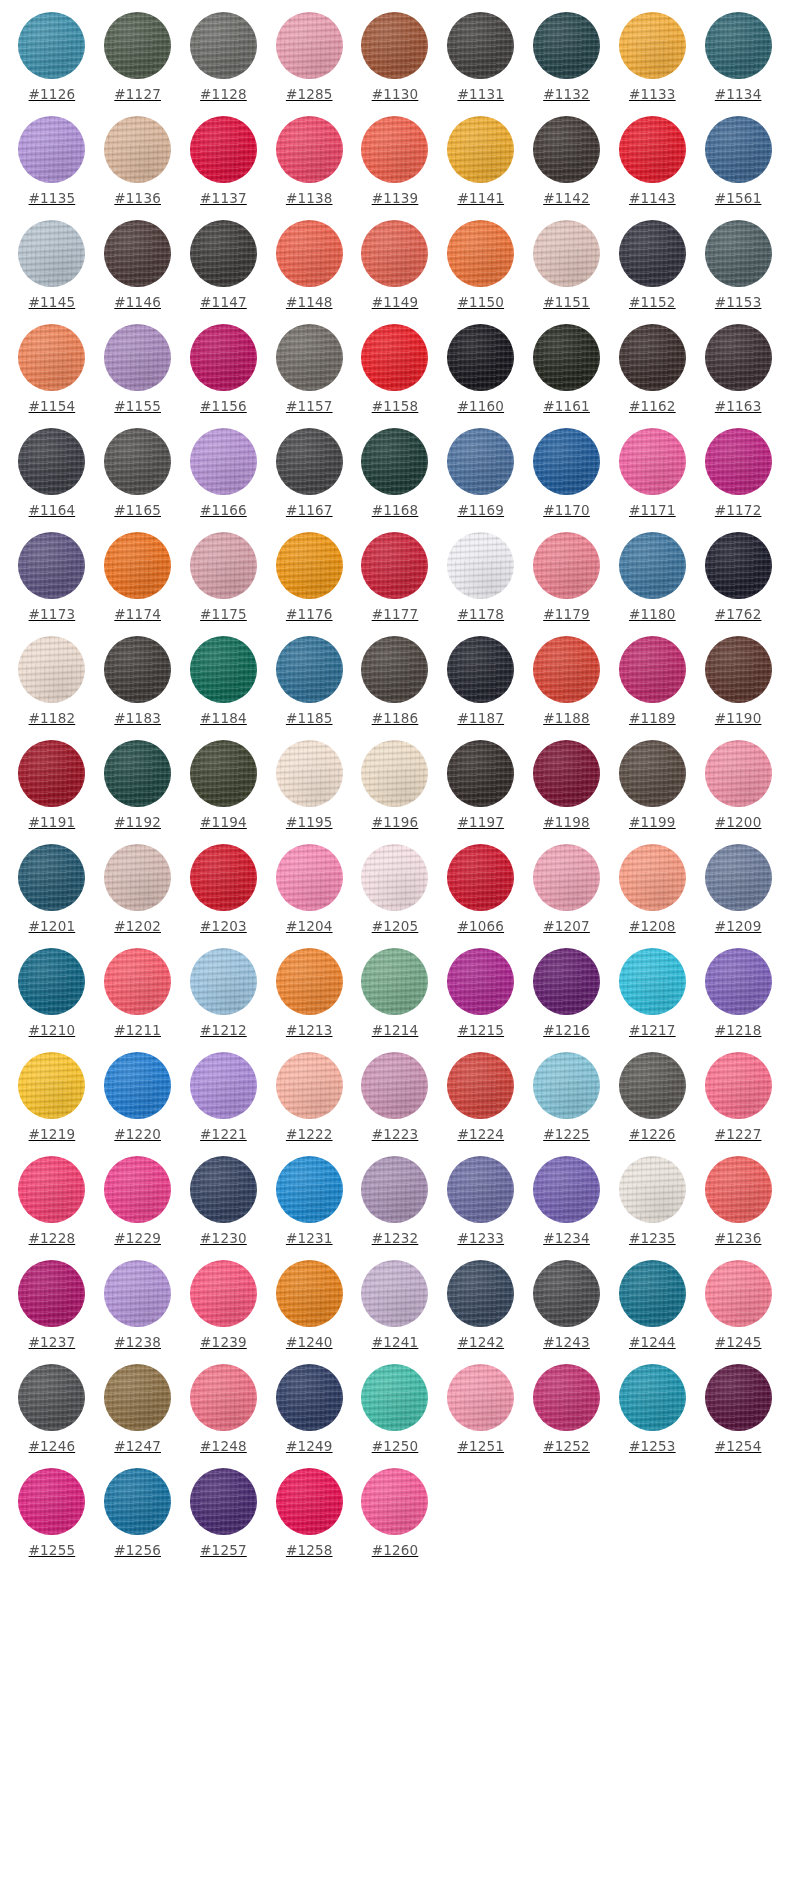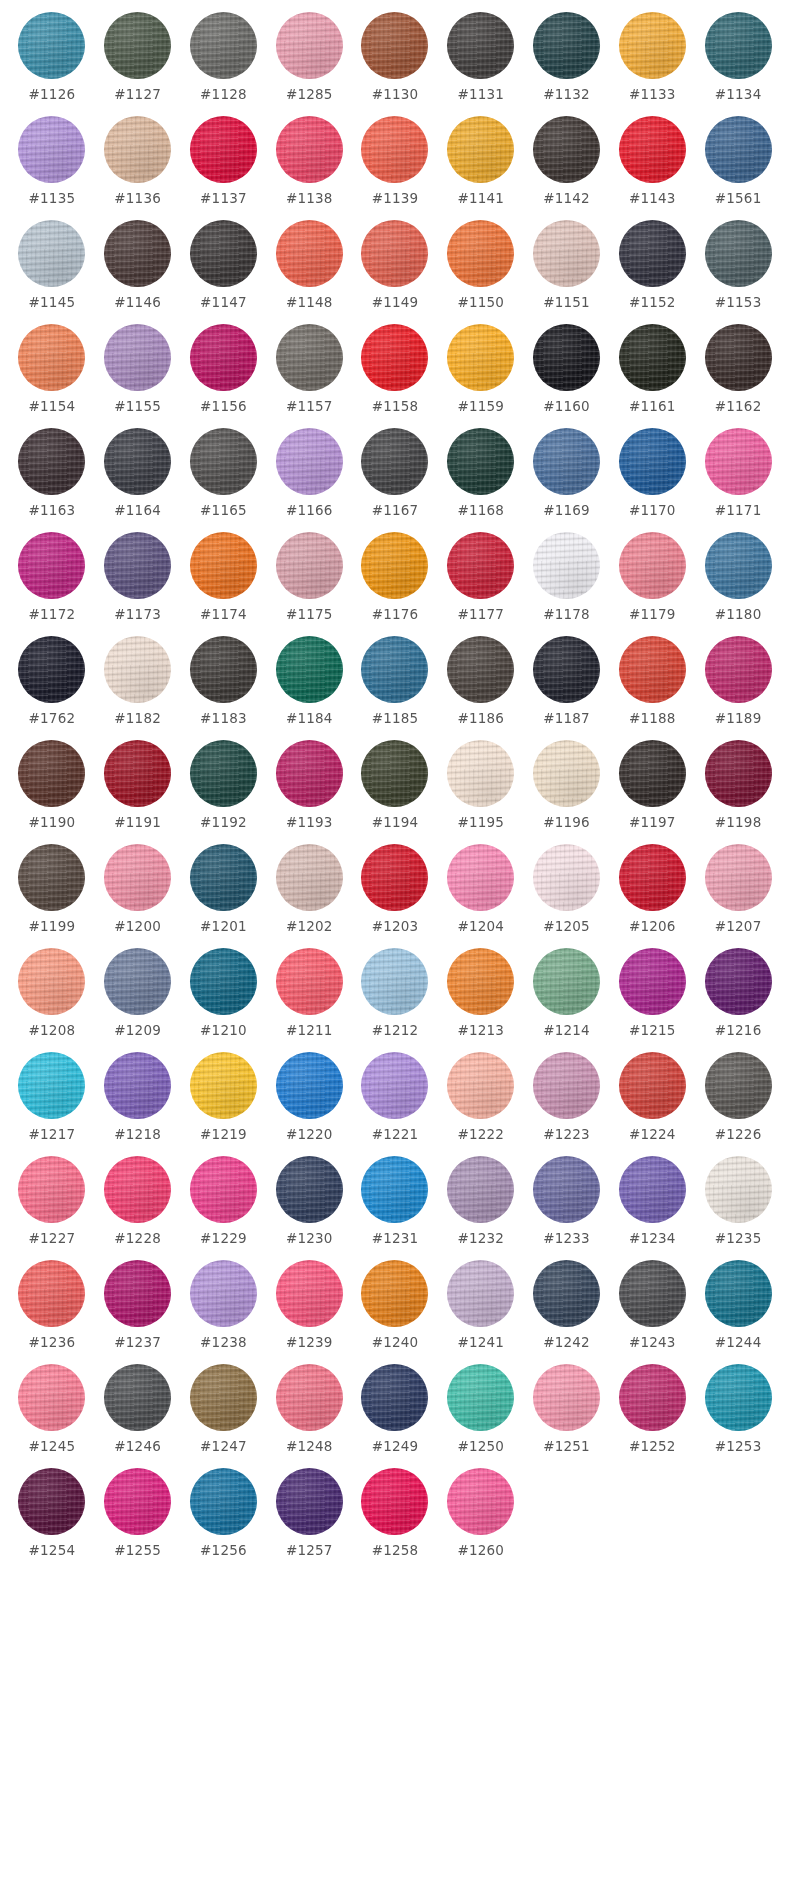--- a/index.html
+++ b/index.html
@@ -16,20 +16,21 @@
   }
 
   #swatch-grid {
     display: grid;
     grid-template-columns: repeat(9, 1fr);
     grid-auto-rows: 104px;
     width: 790px;
     padding: 12px 9px 0 9px;
     row-gap: 0;
     column-gap: 0;
+    text-decoration: underline;
   }
 
   .swatch-cell {
     display: flex;
     flex-direction: column;
     align-items: center;
     justify-content: flex-start;
   }
 
   .swatch-disc {
@@ -214,24 +215,20 @@
     </div>
     <div class="swatch-cell">
       <div class="swatch-disc" style="background-color: rgb(111, 106, 100);"></div>
       <div class="swatch-label">#1157</div>
     </div>
     <div class="swatch-cell">
       <div class="swatch-disc" style="background-color: rgb(236, 27, 36);"></div>
       <div class="swatch-label">#1158</div>
     </div>
     <div class="swatch-cell">
-      <div class="swatch-disc" style="background-color: rgb(251, 174, 36);"></div>
-      <div class="swatch-label">#1159</div>
-    </div>
-    <div class="swatch-cell">
       <div class="swatch-disc" style="background-color: rgb(22, 22, 28);"></div>
       <div class="swatch-label">#1160</div>
     </div>
     <div class="swatch-cell">
       <div class="swatch-disc" style="background-color: rgb(35, 38, 29);"></div>
       <div class="swatch-label">#1161</div>
     </div>
     <div class="swatch-cell">
       <div class="swatch-disc" style="background-color: rgb(58, 45, 43);"></div>
       <div class="swatch-label">#1162</div>
@@ -350,24 +347,20 @@
     </div>
     <div class="swatch-cell">
       <div class="swatch-disc" style="background-color: rgb(159, 19, 36);"></div>
       <div class="swatch-label">#1191</div>
     </div>
     <div class="swatch-cell">
       <div class="swatch-disc" style="background-color: rgb(29, 71, 66);"></div>
       <div class="swatch-label">#1192</div>
     </div>
     <div class="swatch-cell">
-      <div class="swatch-disc" style="background-color: rgb(186, 33, 100);"></div>
-      <div class="swatch-label">#1193</div>
-    </div>
-    <div class="swatch-cell">
       <div class="swatch-disc" style="background-color: rgb(61, 66, 46);"></div>
       <div class="swatch-label">#1194</div>
     </div>
     <div class="swatch-cell">
       <div class="swatch-disc" style="background-color: rgb(245, 227, 212);"></div>
       <div class="swatch-label">#1195</div>
     </div>
     <div class="swatch-cell">
       <div class="swatch-disc" style="background-color: rgb(240, 223, 201);"></div>
       <div class="swatch-label">#1196</div>
@@ -403,21 +396,21 @@
     <div class="swatch-cell">
       <div class="swatch-disc" style="background-color: rgb(249, 138, 182);"></div>
       <div class="swatch-label">#1204</div>
     </div>
     <div class="swatch-cell">
       <div class="swatch-disc" style="background-color: rgb(247, 226, 230);"></div>
       <div class="swatch-label">#1205</div>
     </div>
     <div class="swatch-cell">
       <div class="swatch-disc" style="background-color: rgb(207, 21, 44);"></div>
-      <div class="swatch-label">#1206</div>
+      <div class="swatch-label">#1066</div>
     </div>
     <div class="swatch-cell">
       <div class="swatch-disc" style="background-color: rgb(238, 161, 180);"></div>
       <div class="swatch-label">#1207</div>
     </div>
     <div class="swatch-cell">
       <div class="swatch-disc" style="background-color: rgb(250, 155, 130);"></div>
       <div class="swatch-label">#1208</div>
     </div>
     <div class="swatch-cell">
@@ -478,20 +471,24 @@
     </div>
     <div class="swatch-cell">
       <div class="swatch-disc" style="background-color: rgb(204, 148, 181);"></div>
       <div class="swatch-label">#1223</div>
     </div>
     <div class="swatch-cell">
       <div class="swatch-disc" style="background-color: rgb(211, 66, 58);"></div>
       <div class="swatch-label">#1224</div>
     </div>
     <div class="swatch-cell">
+      <div class="swatch-disc" style="background-color: rgb(133, 198, 218);"></div>
+      <div class="swatch-label">#1225</div>
+    </div>
+    <div class="swatch-cell">
       <div class="swatch-disc" style="background-color: rgb(91, 88, 85);"></div>
       <div class="swatch-label">#1226</div>
     </div>
     <div class="swatch-cell">
       <div class="swatch-disc" style="background-color: rgb(251, 111, 141);"></div>
       <div class="swatch-label">#1227</div>
     </div>
     <div class="swatch-cell">
       <div class="swatch-disc" style="background-color: rgb(246, 63, 114);"></div>
       <div class="swatch-label">#1228</div>

